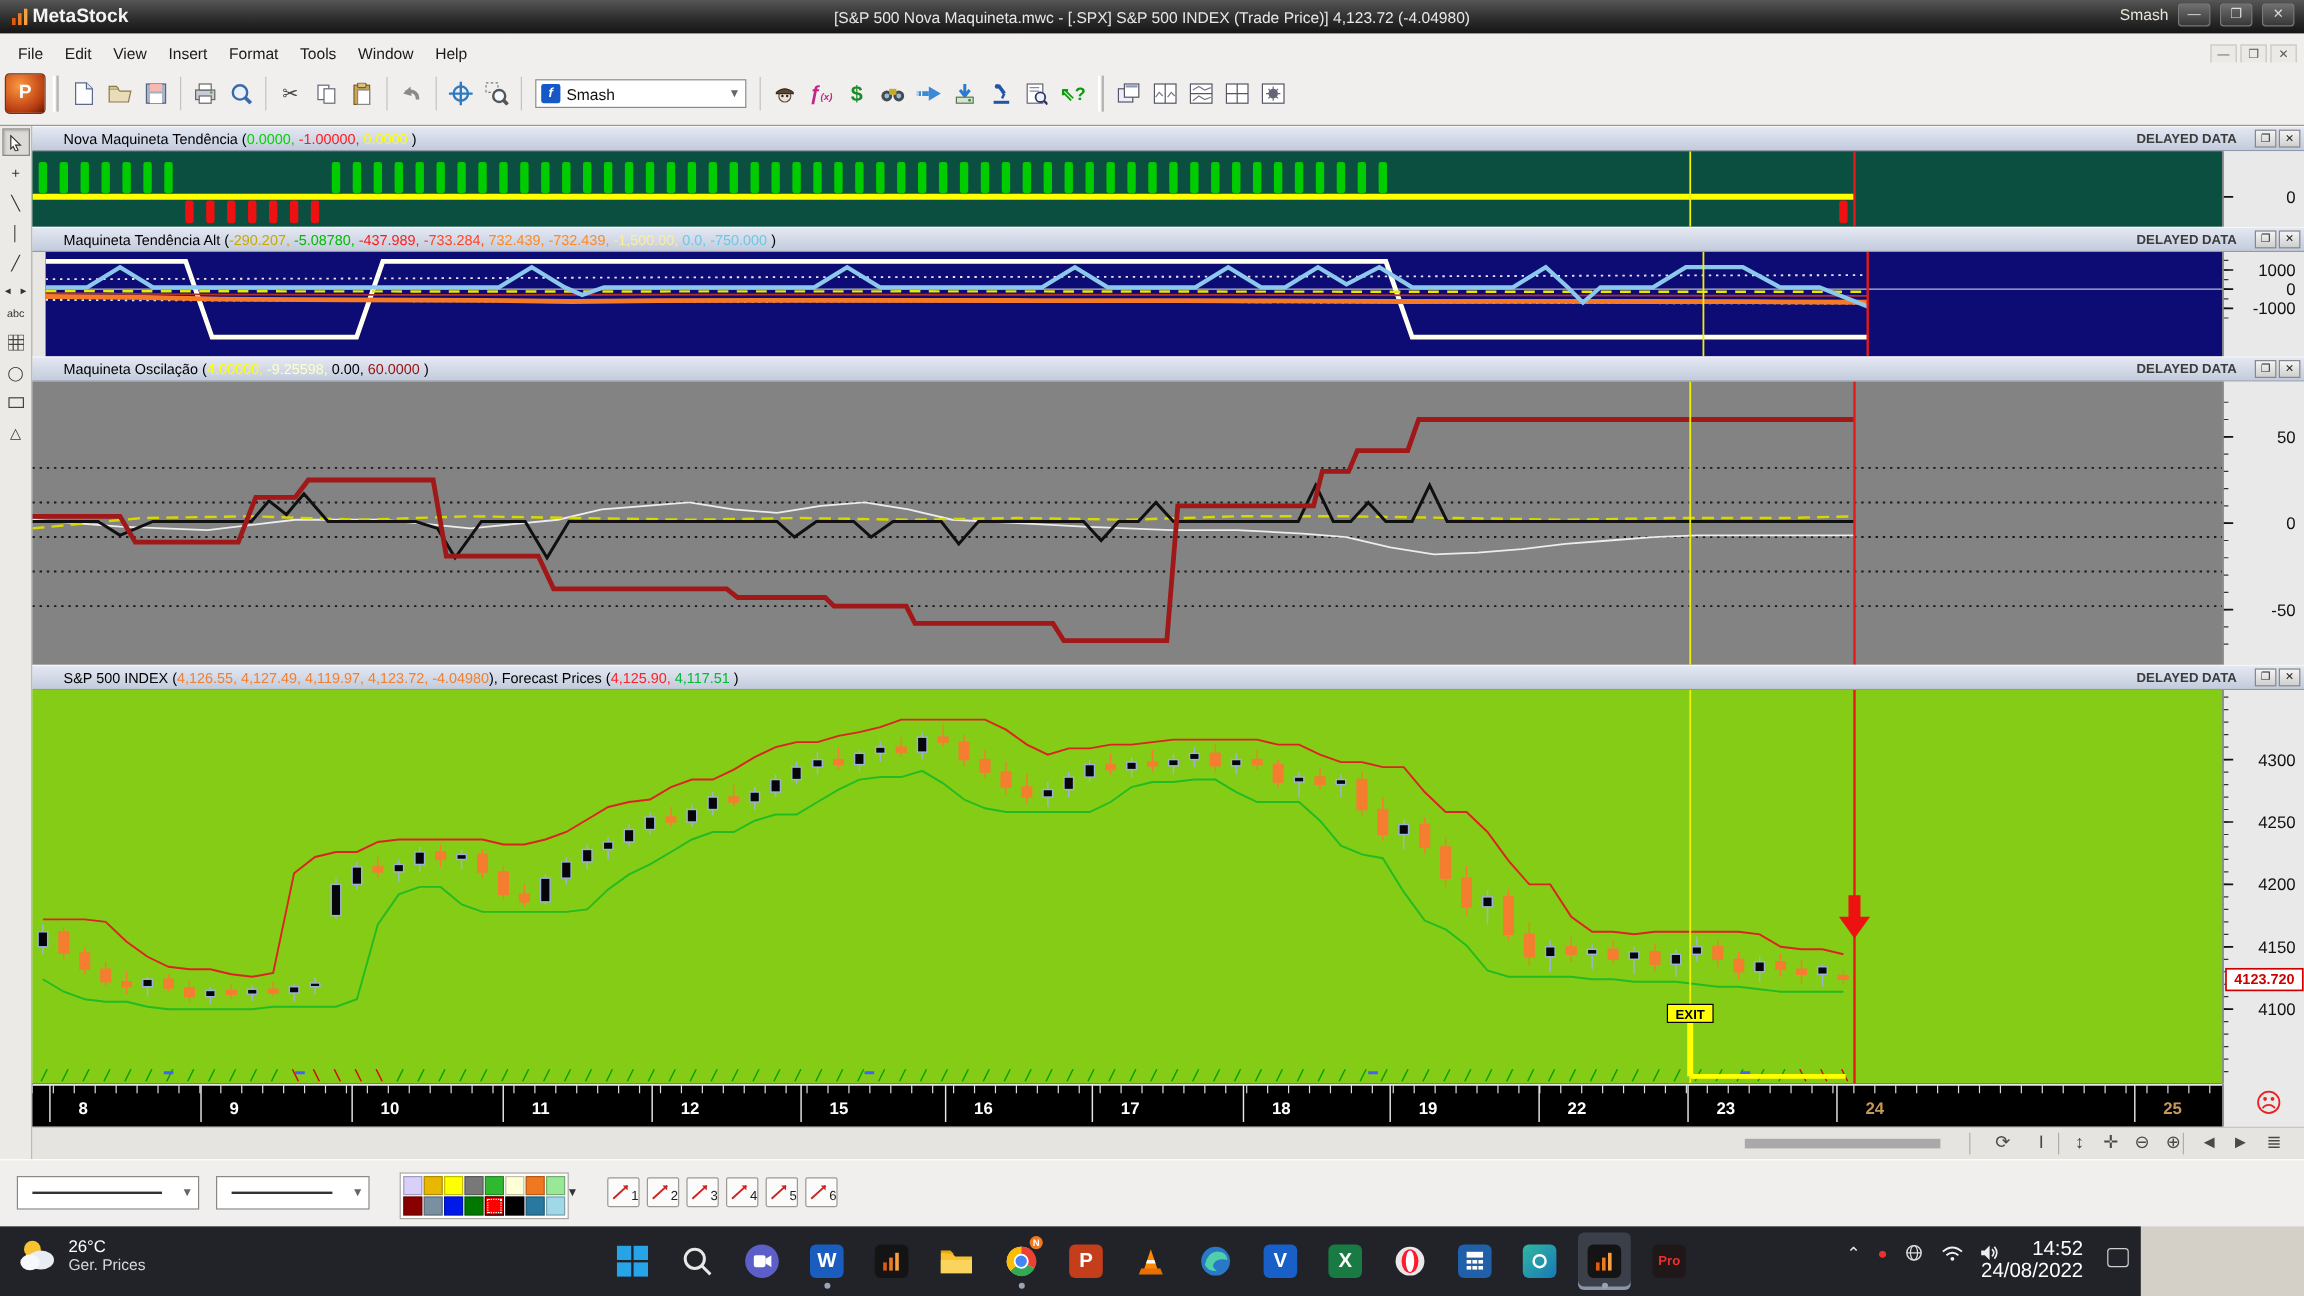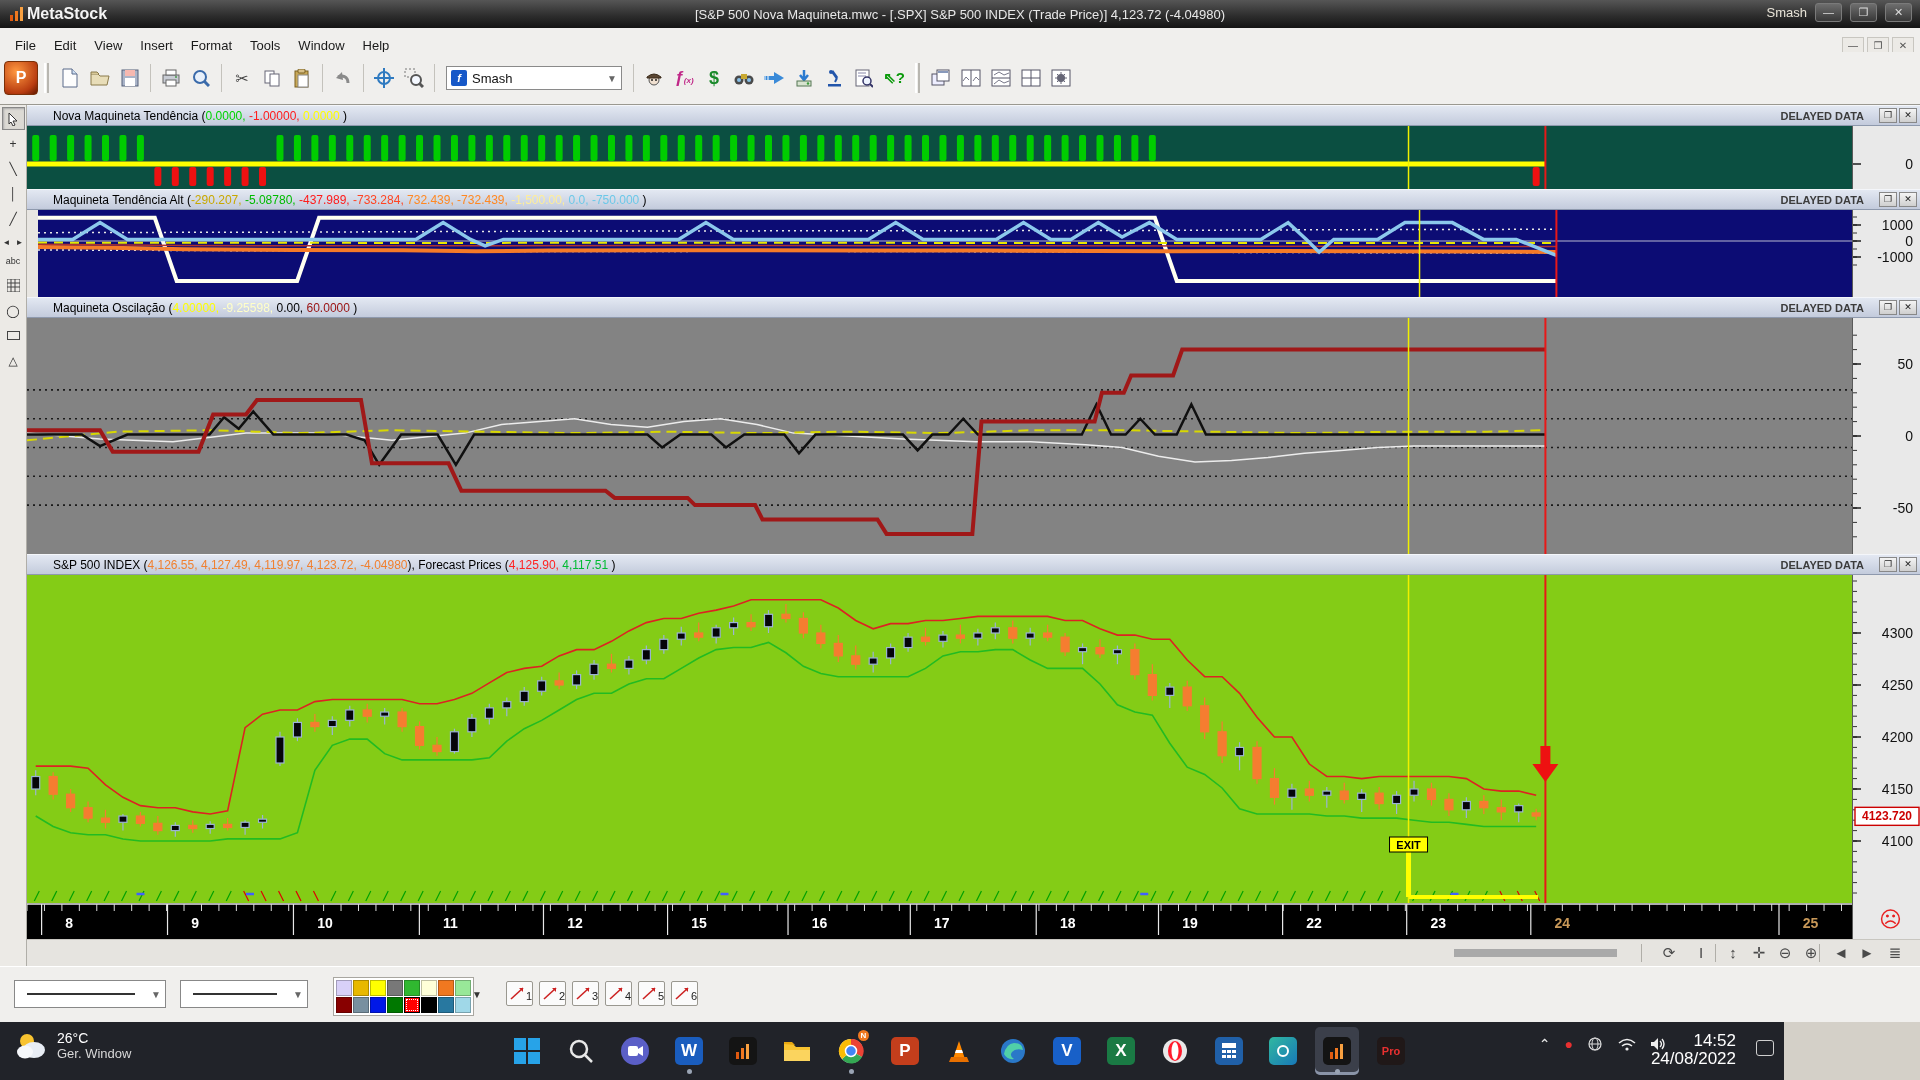--- a/index.html
+++ b/index.html
@@ -1045,21 +1045,21 @@
 
 <div class="taskbar">
   <div class="weather">
     <svg width="34" height="30">
       <circle cx="13" cy="10" r="7" fill="#f8c330"></circle>
       <ellipse cx="20" cy="19" rx="11" ry="8" fill="#e8edf4"></ellipse>
       <ellipse cx="11" cy="21" rx="8" ry="6.5" fill="#f6f8fb"></ellipse>
     </svg>
     <div class="weather-txt">
       <div>26°C</div>
-      <div>Ger. Window</div>
+      <div>Ger. Prices</div>
     </div>
   </div>
   <div class="tb-apps" id="tb-apps">
         <div class="app">
           <svg width="26" height="26">
             <rect x="0" y="0" width="12" height="12" fill="#27a3e8"></rect>
             <rect x="14" y="0" width="12" height="12" fill="#27a3e8"></rect>
             <rect x="0" y="14" width="12" height="12" fill="#27a3e8"></rect>
             <rect x="14" y="14" width="12" height="12" fill="#27a3e8"></rect>
           </svg>

